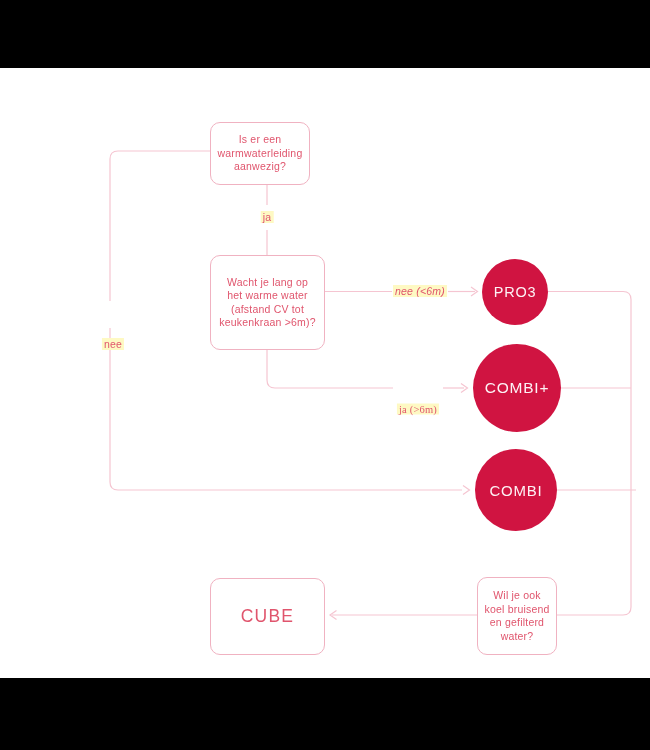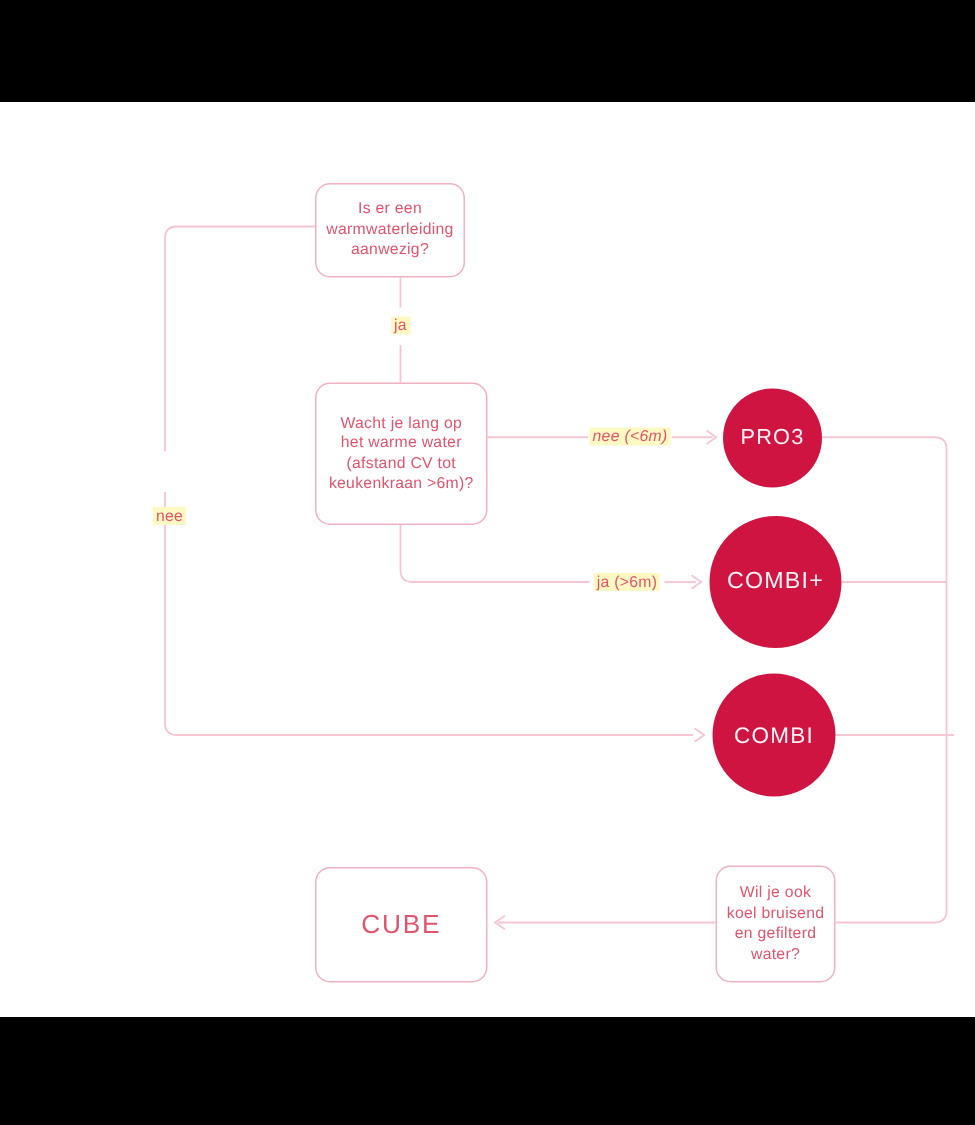--- a/index.html
+++ b/index.html
@@ -137,18 +137,18 @@
   <div class="circle combi">
     <span>COMBI</span>
   </div>
   <div class="circle combip">
     <span>COMBI+</span>
   </div>
 
   <div class="edge-label" style="left:267px; top:217px;">ja</div>
   <div class="edge-label" style="left:113px; top:314px;margin-top:30px;">nee</div>
   <div class="edge-label" style="left:420px; top:291px;font-style:italic;">nee (&lt;6m)</div>
-  <div class="edge-label" style="left:418px; top:388px;">ja (&gt;6m)</div>
+  <div class="edge-label" style="left:418px; top:409px;font-family:Liberation Serif, serif;">ja (&gt;6m)</div>
 
   <div class="letterbox top"></div>
   <div class="letterbox bottom"></div>
 
 </div>
 
 </body></html>

